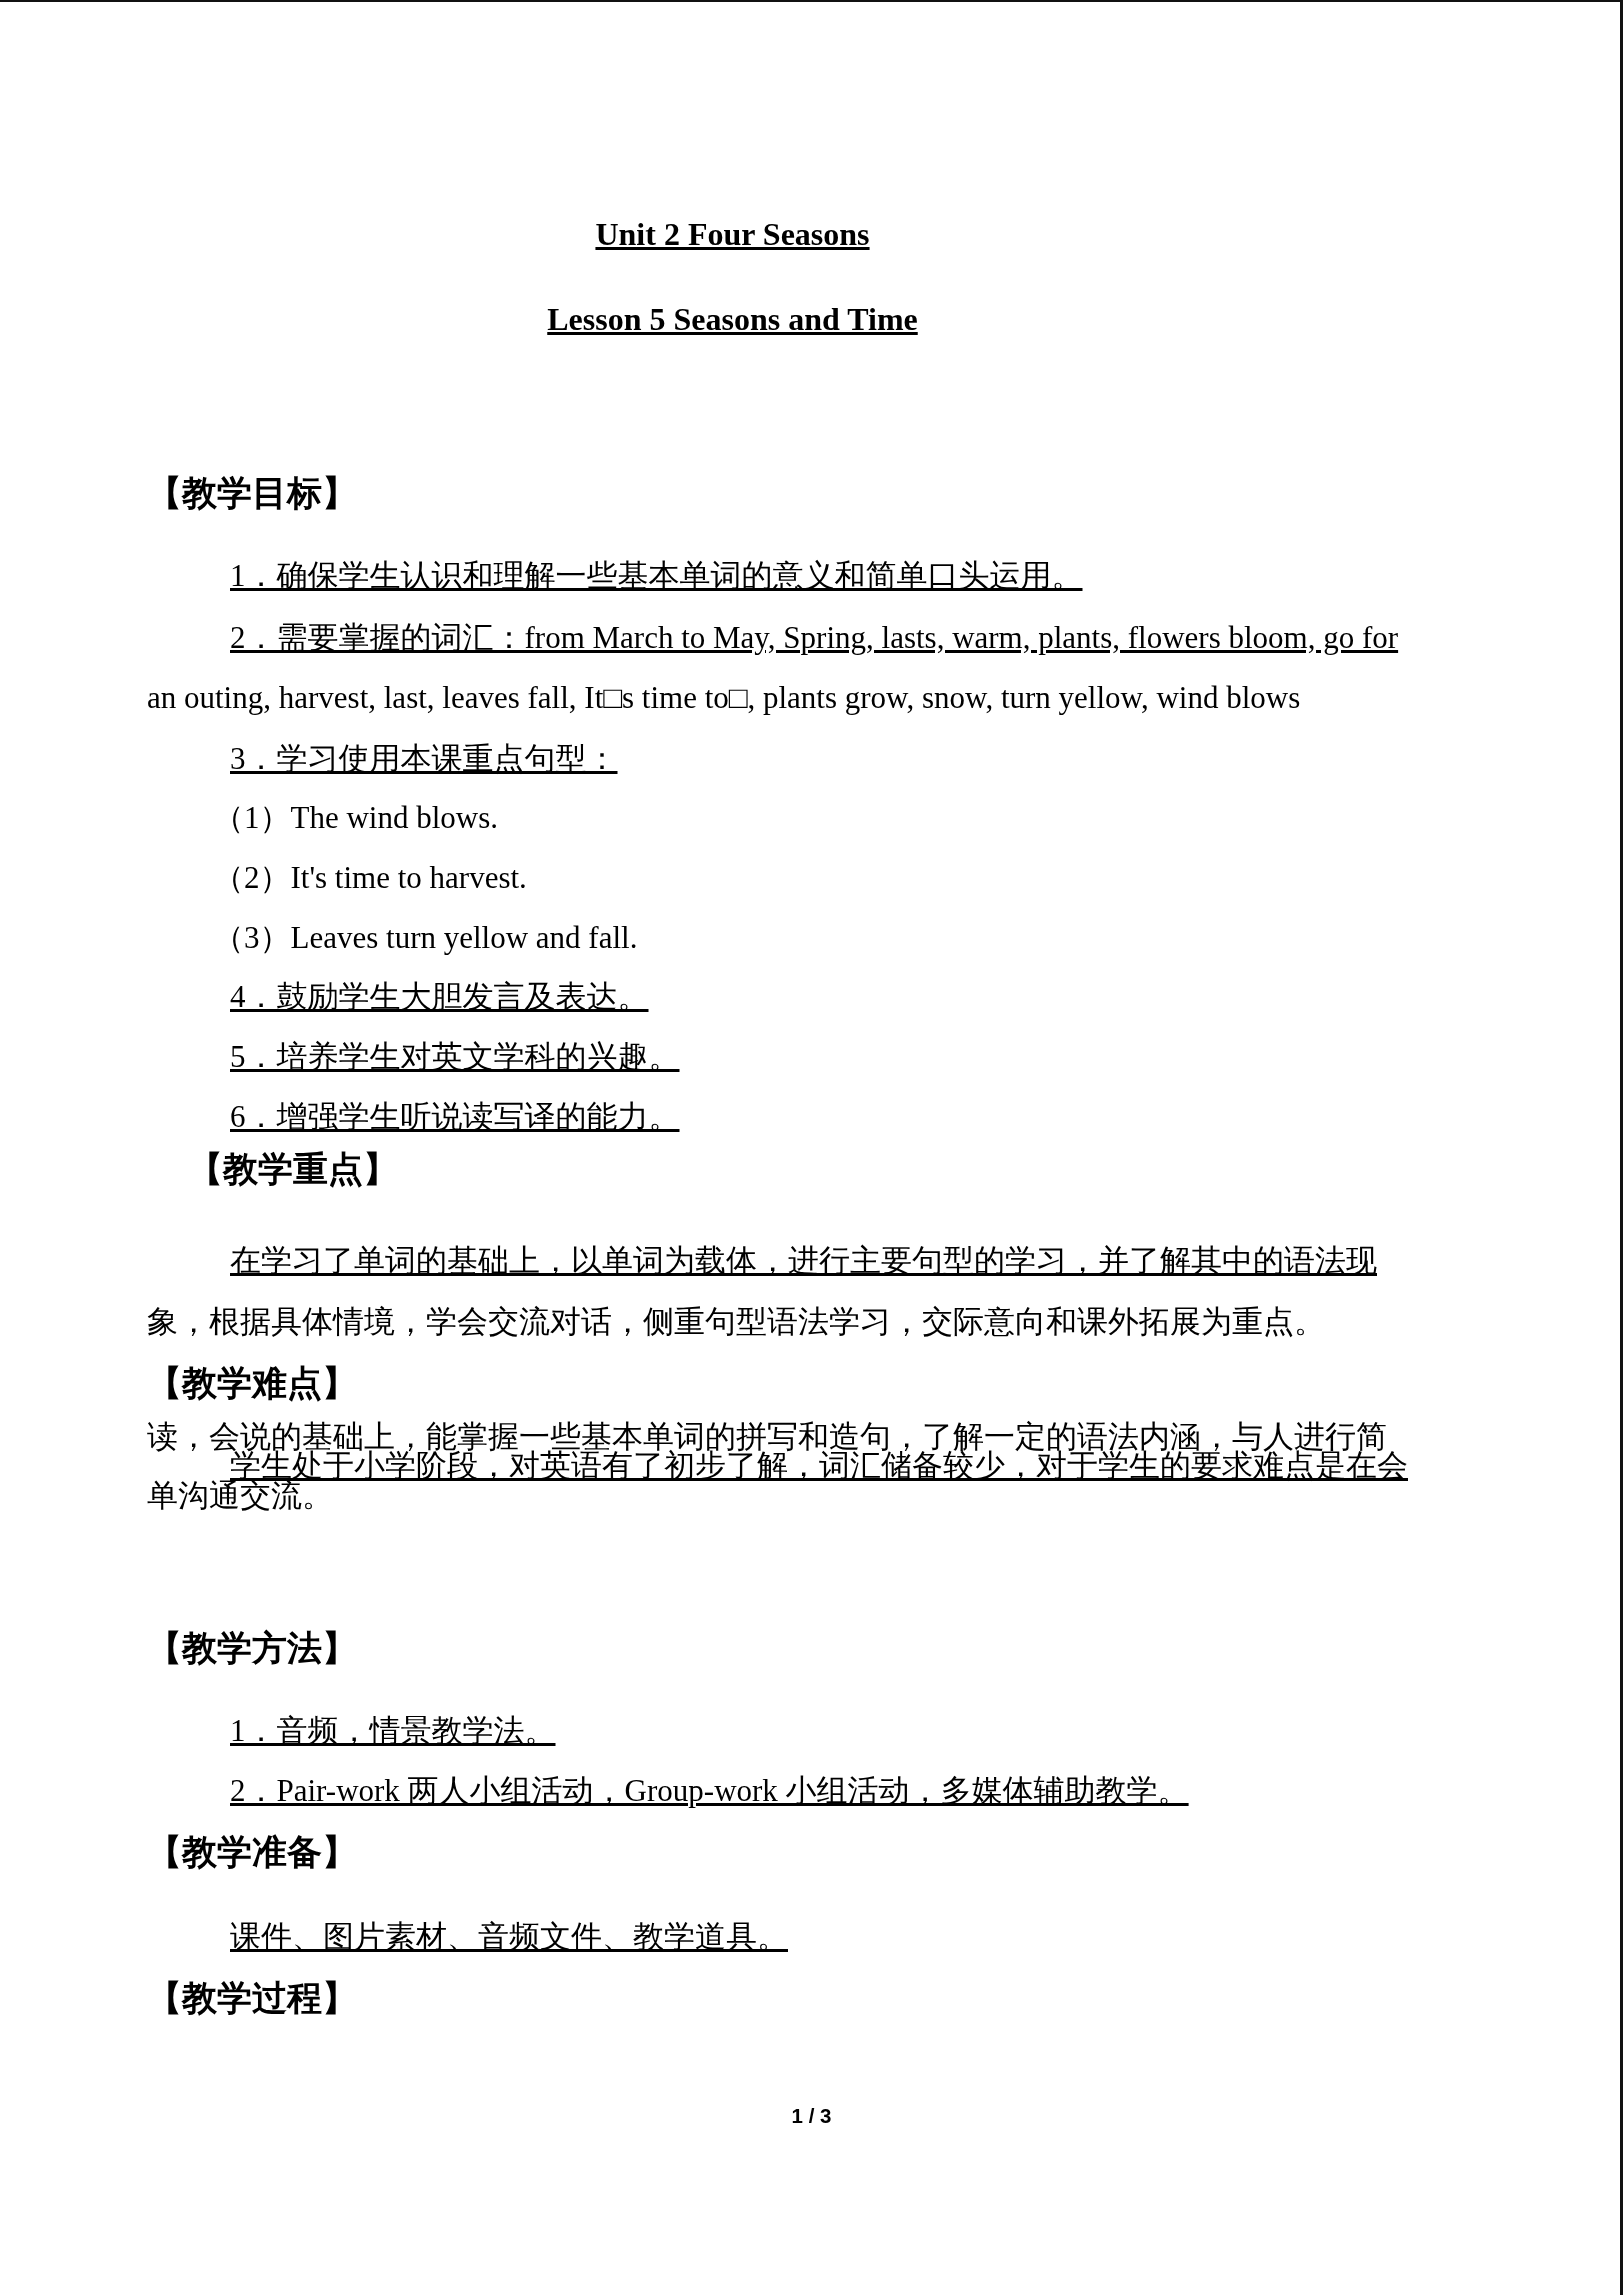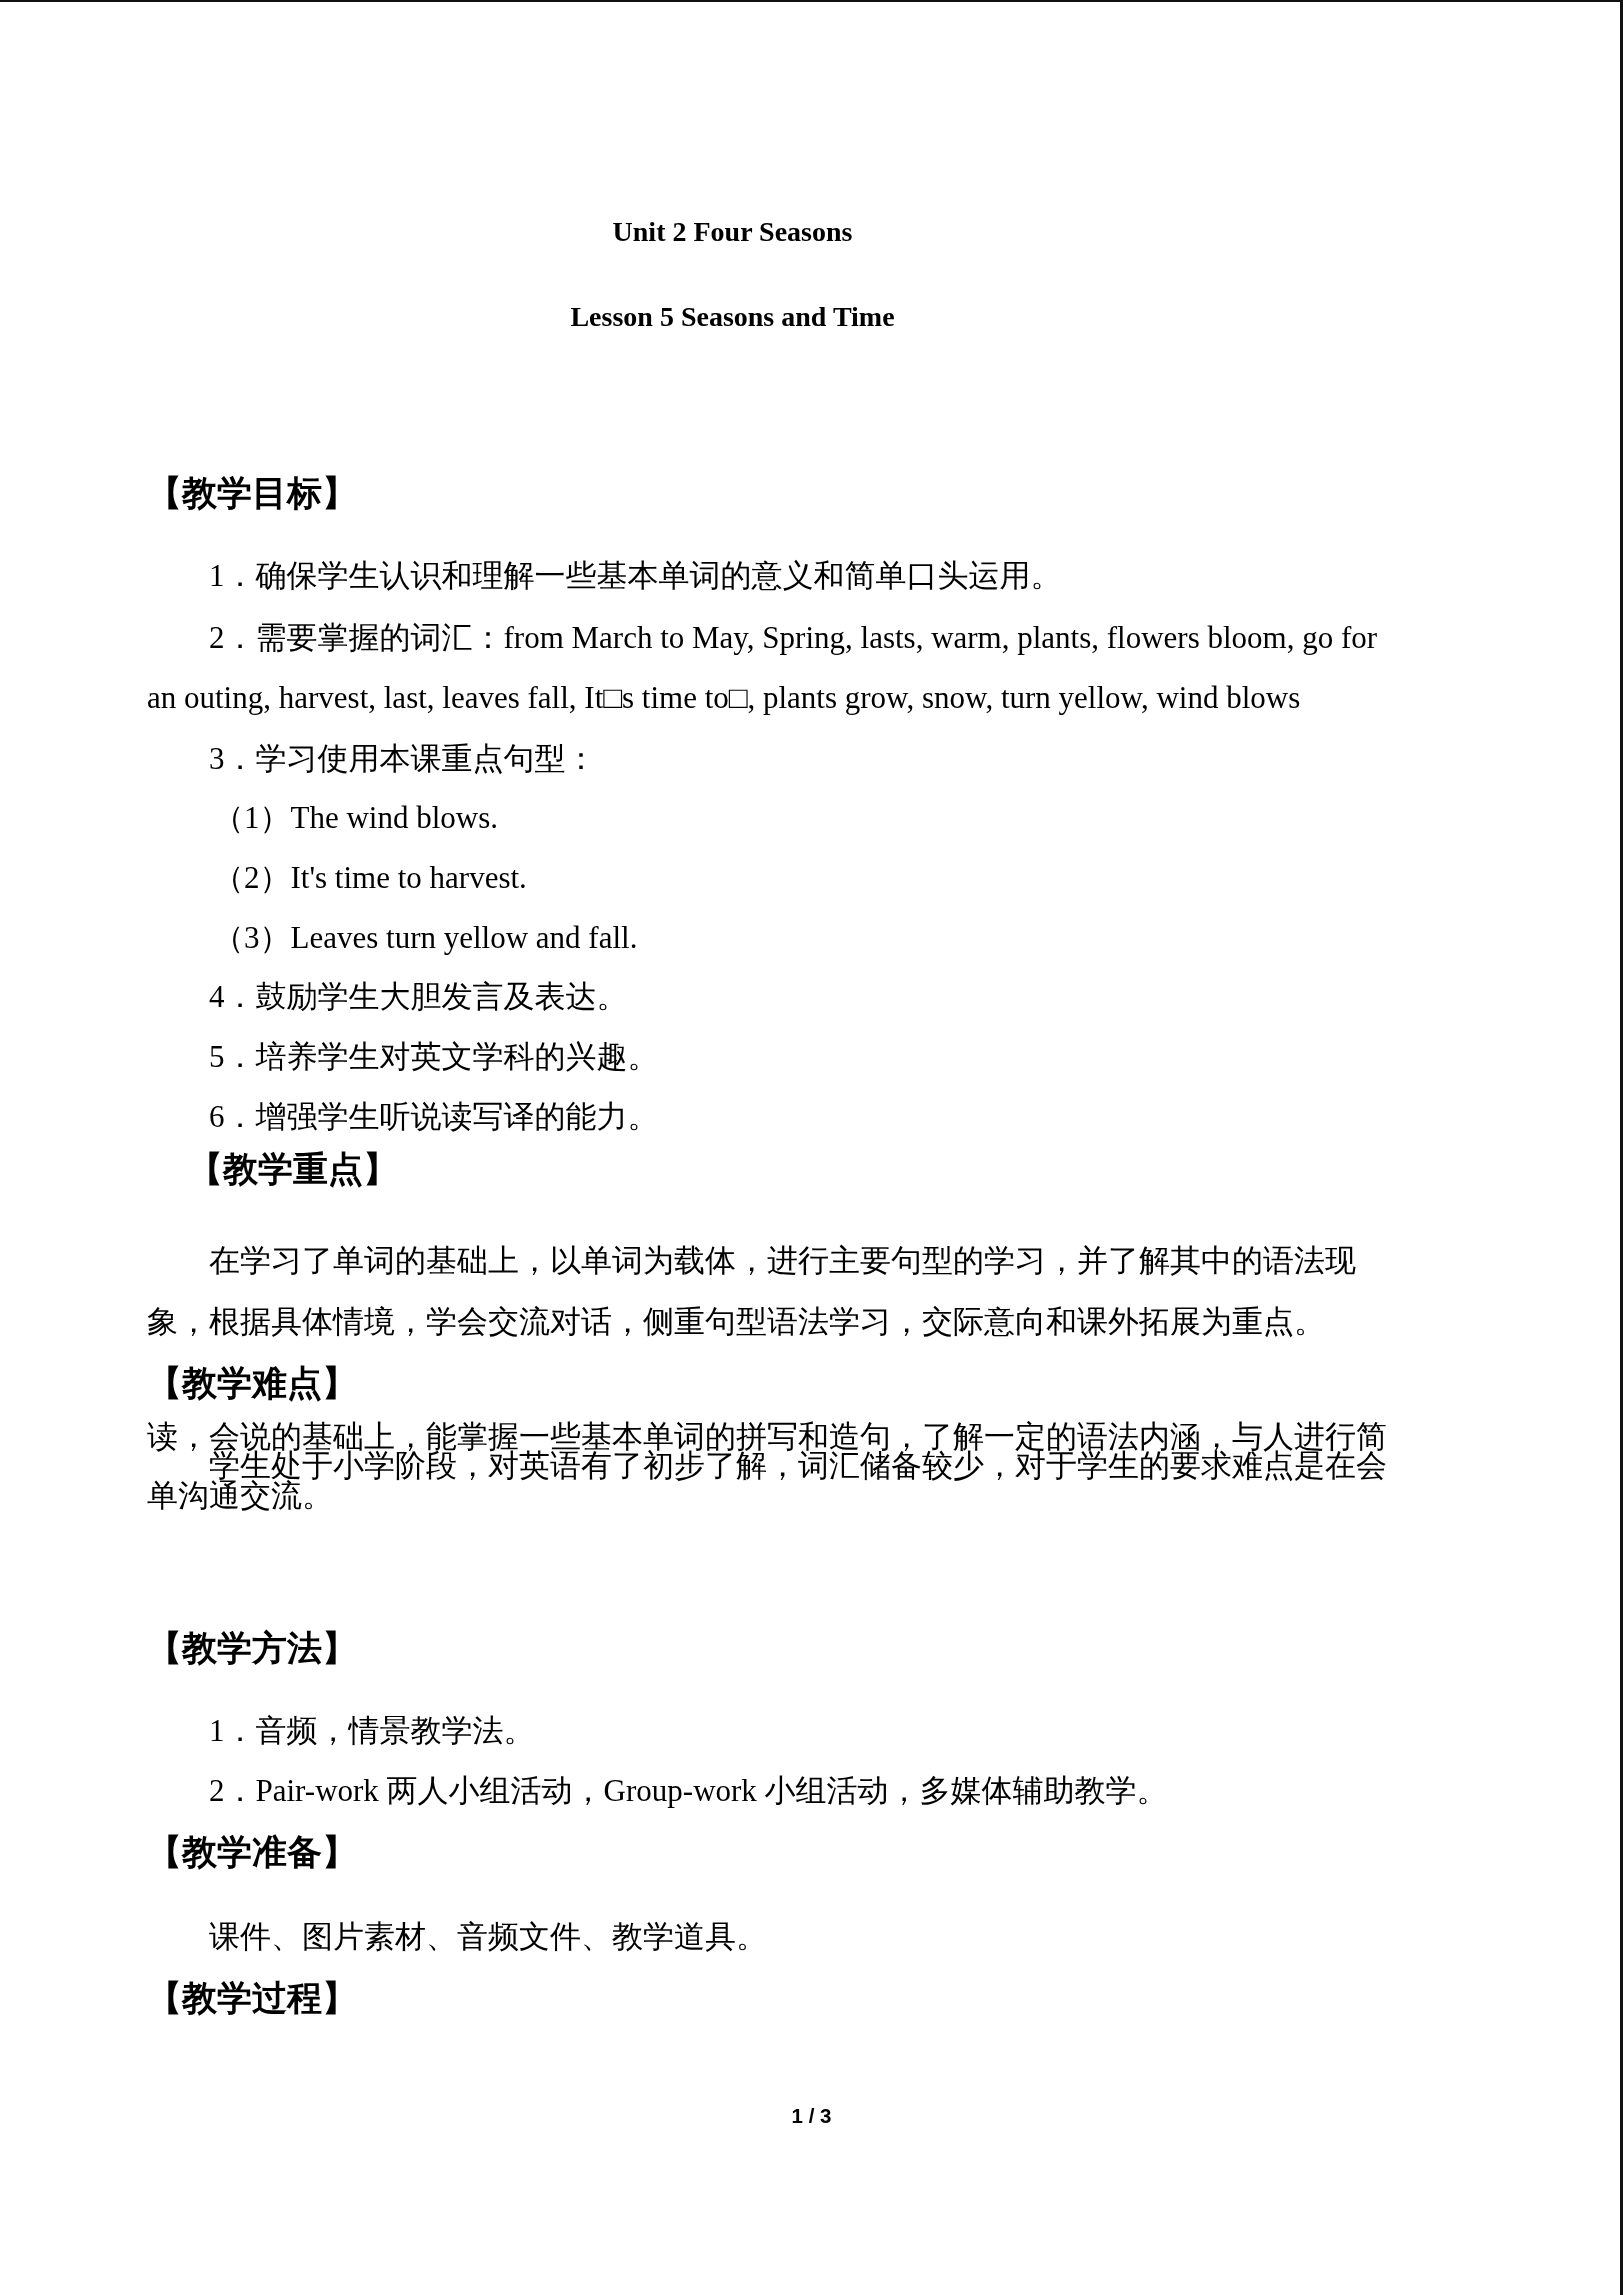--- a/index.html
+++ b/index.html
@@ -21,42 +21,43 @@
     width: 1623px; height: 2295px;
     box-sizing: border-box;
     border-top: 2.7px solid #111;
     border-right: 3.4px solid #111;
   }
   .title {
     position: absolute;
     left: 0; width: 1465px;
     text-align: center;
     font-weight: bold;
-    font-size: 28px;
+    font-size: 32px;
     line-height: 1;
     letter-spacing: 0px;
+    text-decoration: underline;
   }
   .title.t1 { top: 218px; }
   .title.t2 { top: 303px; }
 
   .section-heading {
     position: absolute;
     left: 147px;
     font-family: "DejaVu Sans", "Liberation Sans", sans-serif;
     font-weight: bold;
     font-size: 35px;
     line-height: 1;
   }
   .line {
     position: absolute;
     font-size: 31px;
     line-height: 1;
     white-space: nowrap;
   }
-  .indent { left: 209px; }
+  .indent { left: 230px; text-decoration: underline; }
   .flush { left: 147px; }
   .sub { left: 213px; }
   .page-number {
     position: absolute;
     top: 2104px;
     left: 0;
     width: 1623px;
     text-align: center;
     font-family: "Liberation Sans", "DejaVu Sans", sans-serif;
     font-weight: bold;

